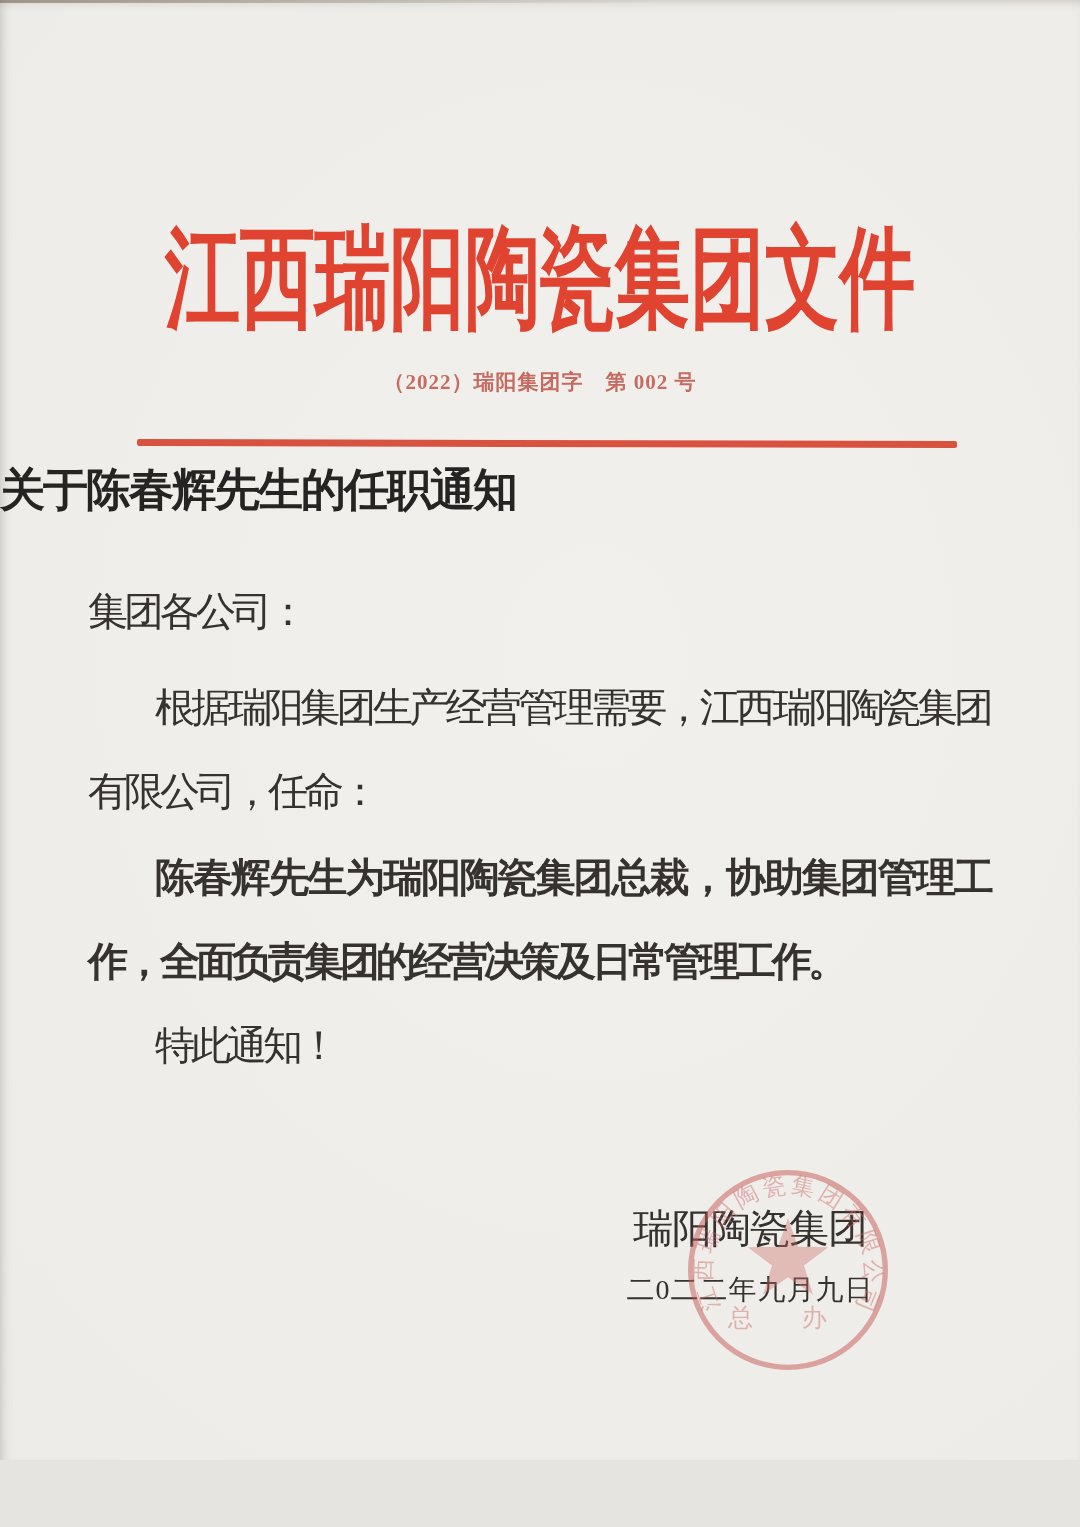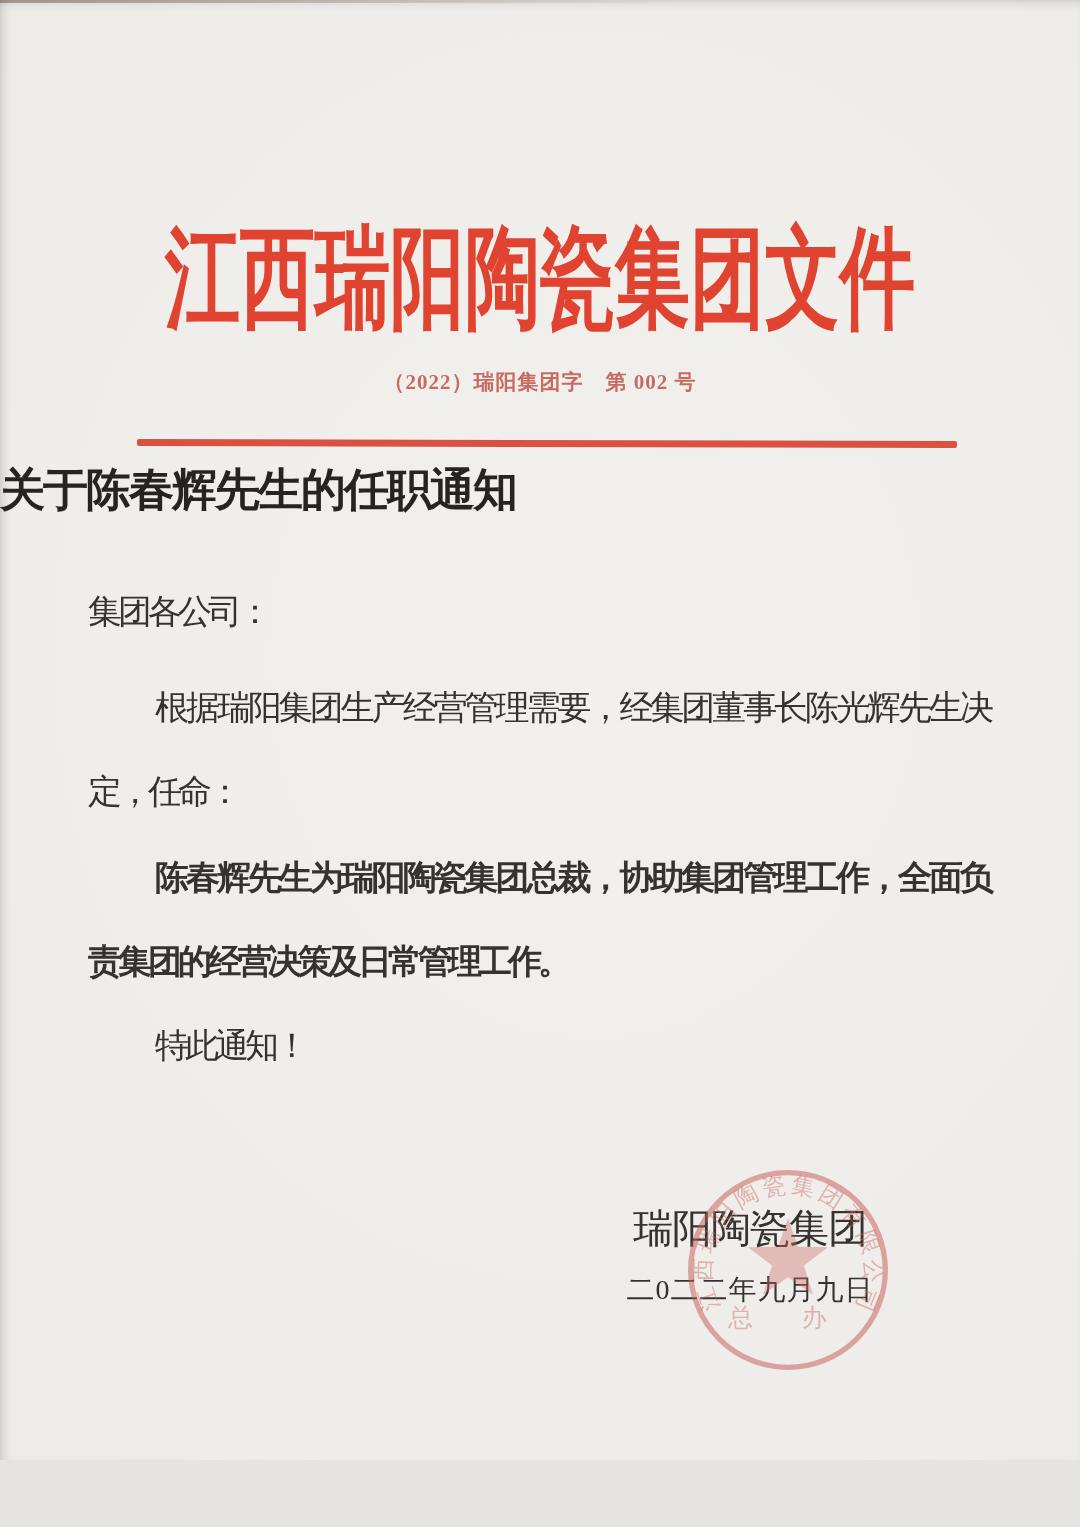--- a/index.html
+++ b/index.html
@@ -32,21 +32,21 @@
     position:absolute;top:440px;left:137px;width:820px;height:7px;
     background:#d7523f;border-radius:2px;transform:rotate(.15deg);
   }
   .subject-title{
     position:absolute;top:460px;left:0;width:100%;
     font-size:45px;line-height:60px;font-weight:bold;
     color:#262422;letter-spacing:-2px;white-space:nowrap;
   }
   .body-text{
     position:absolute;top:570px;left:88px;width:902px;
-    font-size:34px;line-height:84px;color:#35322f;letter-spacing:-4px;
+    font-size:40px;line-height:84px;color:#35322f;letter-spacing:-4px;
   }
   .body-text p{
     margin:0;text-align:justify;text-justify:inter-character;
   }
   .body-text .salutation{text-indent:0;}
   .body-text .para-1{text-indent:67px;margin-top:12px;}
   .body-text .para-2{text-indent:67px;margin-top:2px;font-weight:bold;}
   .body-text .para-3{text-indent:67px;}
   .signoff-signature{
     position:absolute;top:1198px;left:540px;width:420px;
@@ -71,21 +71,21 @@
   <div class="header-title">江西瑞阳陶瓷集团文件</div>
 
   <div class="doc-number">（2022）瑞阳集团字　第 002 号</div>
 
   <div class="red-rule"></div>
 
   <div class="subject-title">关于陈春辉先生的任职通知</div>
 
   <div class="body-text">
     <p class="salutation">集团各公司：</p>
-    <p class="para-1">根据瑞阳集团生产经营管理需要，经集团董事长陈光辉先生决定，任命：</p>
+    <p class="para-1">根据瑞阳集团生产经营管理需要，江西瑞阳陶瓷集团有限公司，任命：</p>
     <p class="para-2">陈春辉先生为瑞阳陶瓷集团总裁，协助集团管理工作，全面负责集团的经营决策及日常管理工作。</p>
     <p class="para-3">特此通知！</p>
   </div>
 
   <div class="signoff-signature">瑞阳陶瓷集团</div>
 
   <div class="signoff-date">二0二二年九月九日</div>
 
   <svg class="seal" viewBox="0 0 220 220">
     <defs>

